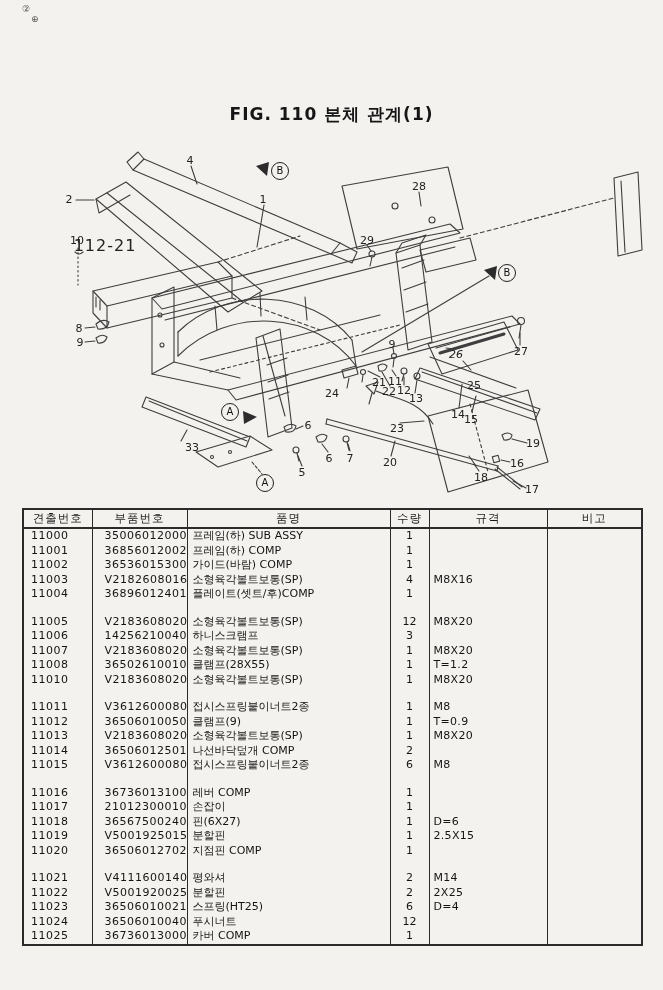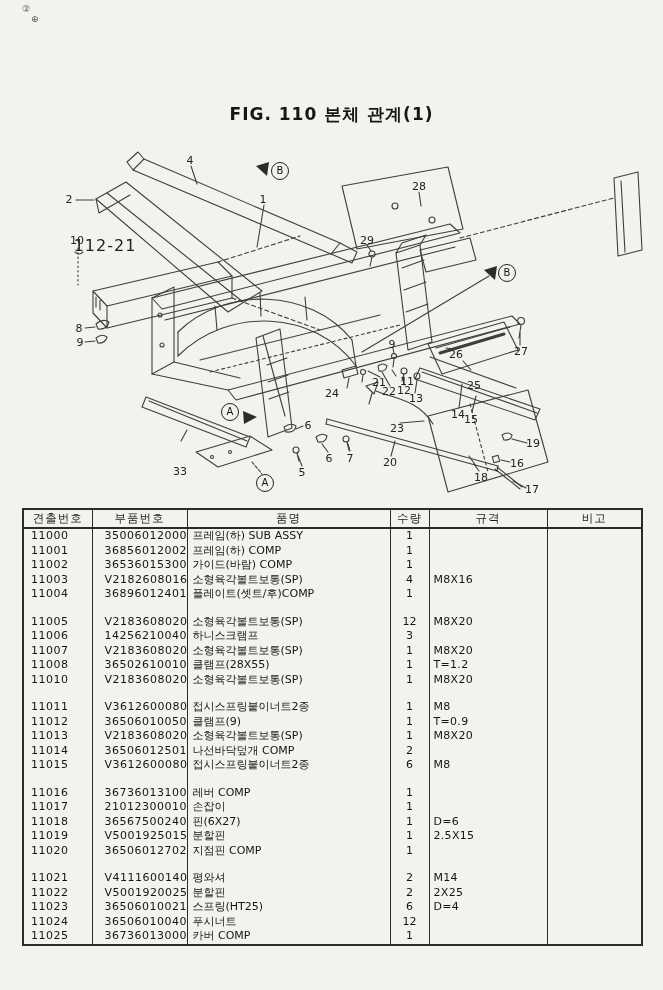--- a/index.html
+++ b/index.html
@@ -224,40 +224,40 @@
       <span class="callout" style="left: 190px; top: 160px;">4</span>
       <span class="callout" style="left: 302px; top: 472px;">5</span>
       <span class="callout" style="left: 308px; top: 425px;">6</span>
       <span class="callout" style="left: 329px; top: 458px;">6</span>
       <span class="callout" style="left: 350px; top: 458px;">7</span>
       <span class="callout" style="left: 79px; top: 328px;">8</span>
       <span class="callout" style="left: 80px; top: 342px;">9</span>
       <span class="callout" style="left: 392px; top: 344px;">9</span>
       <span class="callout" style="left: 77px; top: 240px;">10</span>
       <span class="callout ref" style="left: 105px; top: 246px;">112-21</span>
-      <span class="callout" style="left: 395px; top: 381px; margin-left: 12px;">11</span>
+      <span class="callout" style="left: 395px; top: 381px;">11</span>
       <span class="callout" style="left: 404px; top: 390px;">12</span>
       <span class="callout" style="left: 416px; top: 398px;">13</span>
       <span class="callout" style="left: 458px; top: 414px;">14</span>
       <span class="callout" style="left: 471px; top: 419px;">15</span>
       <span class="callout" style="left: 517px; top: 463px;">16</span>
       <span class="callout" style="left: 532px; top: 489px;">17</span>
       <span class="callout" style="left: 481px; top: 477px;">18</span>
       <span class="callout" style="left: 533px; top: 443px;">19</span>
       <span class="callout" style="left: 390px; top: 462px; text-align: center;">20</span>
       <span class="callout" style="left: 379px; top: 382px;">21</span>
       <span class="callout" style="left: 389px; top: 391px;">22</span>
       <span class="callout" style="left: 397px; top: 428px;">23</span>
       <span class="callout" style="left: 332px; top: 393px;">24</span>
       <span class="callout" style="left: 474px; top: 377px; margin-top: 8px;">25</span>
-      <span class="callout" style="left: 456px; top: 354px;">26</span>
+      <span class="callout" style="left: 456px; top: 354px; font-style: italic;">26</span>
       <span class="callout" style="left: 521px; top: 351px;">27</span>
       <span class="callout" style="left: 419px; top: 186px;">28</span>
       <span class="callout" style="left: 367px; top: 240px;">29</span>
-      <span class="callout" style="left: 180px; top: 447px; margin-top: 24px;">33</span>
+      <span class="callout" style="left: 192px; top: 447px;">33</span>
       <span class="marker" style="left: 280px; top: 171px;">B</span>
       <span class="marker" style="left: 507px; top: 273px;">B</span>
       <span class="marker" style="left: 230px; top: 412px;">A</span>
       <span class="marker" style="left: 265px; top: 483px;">A</span>
     </div>
 
   <table id="parts-table">
     <colgroup>
       <col class="w0">
         <col class="w1">

